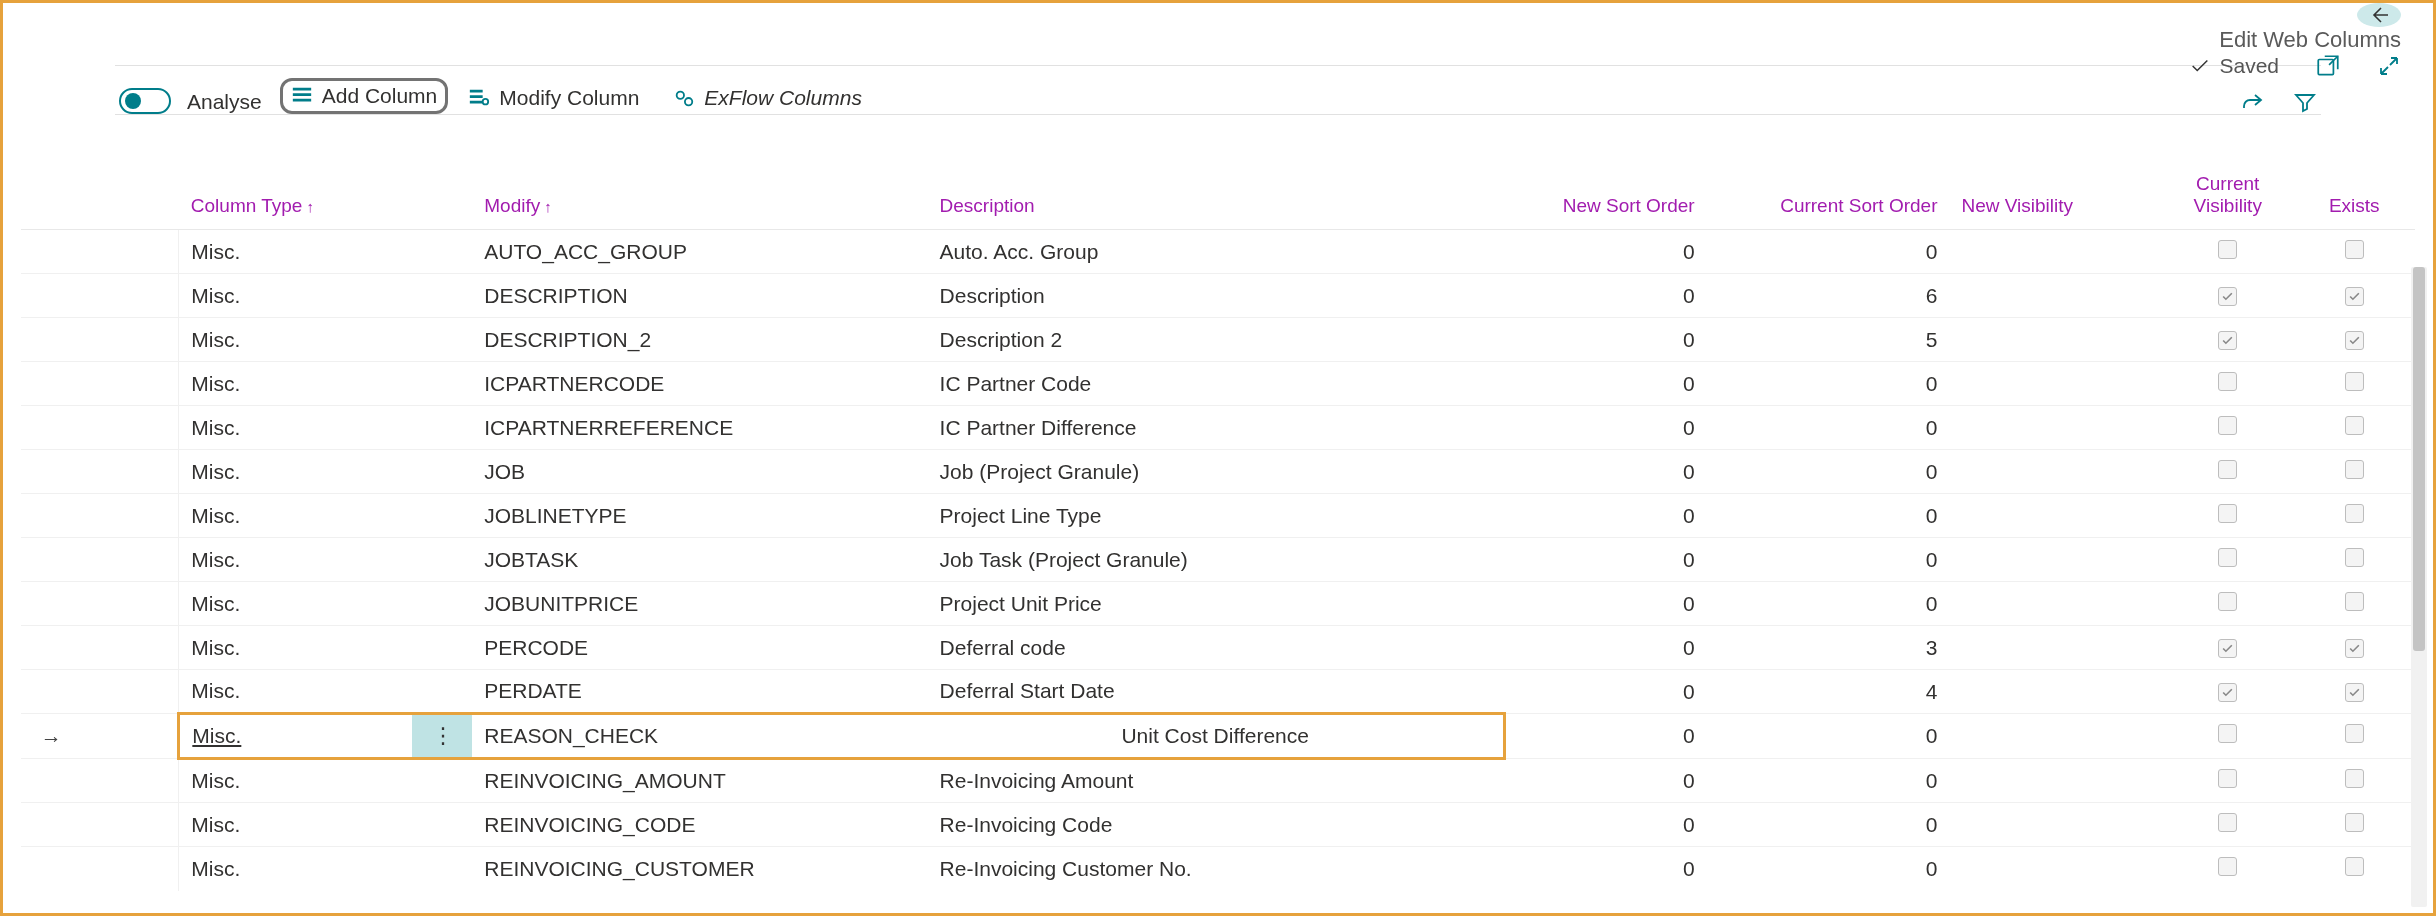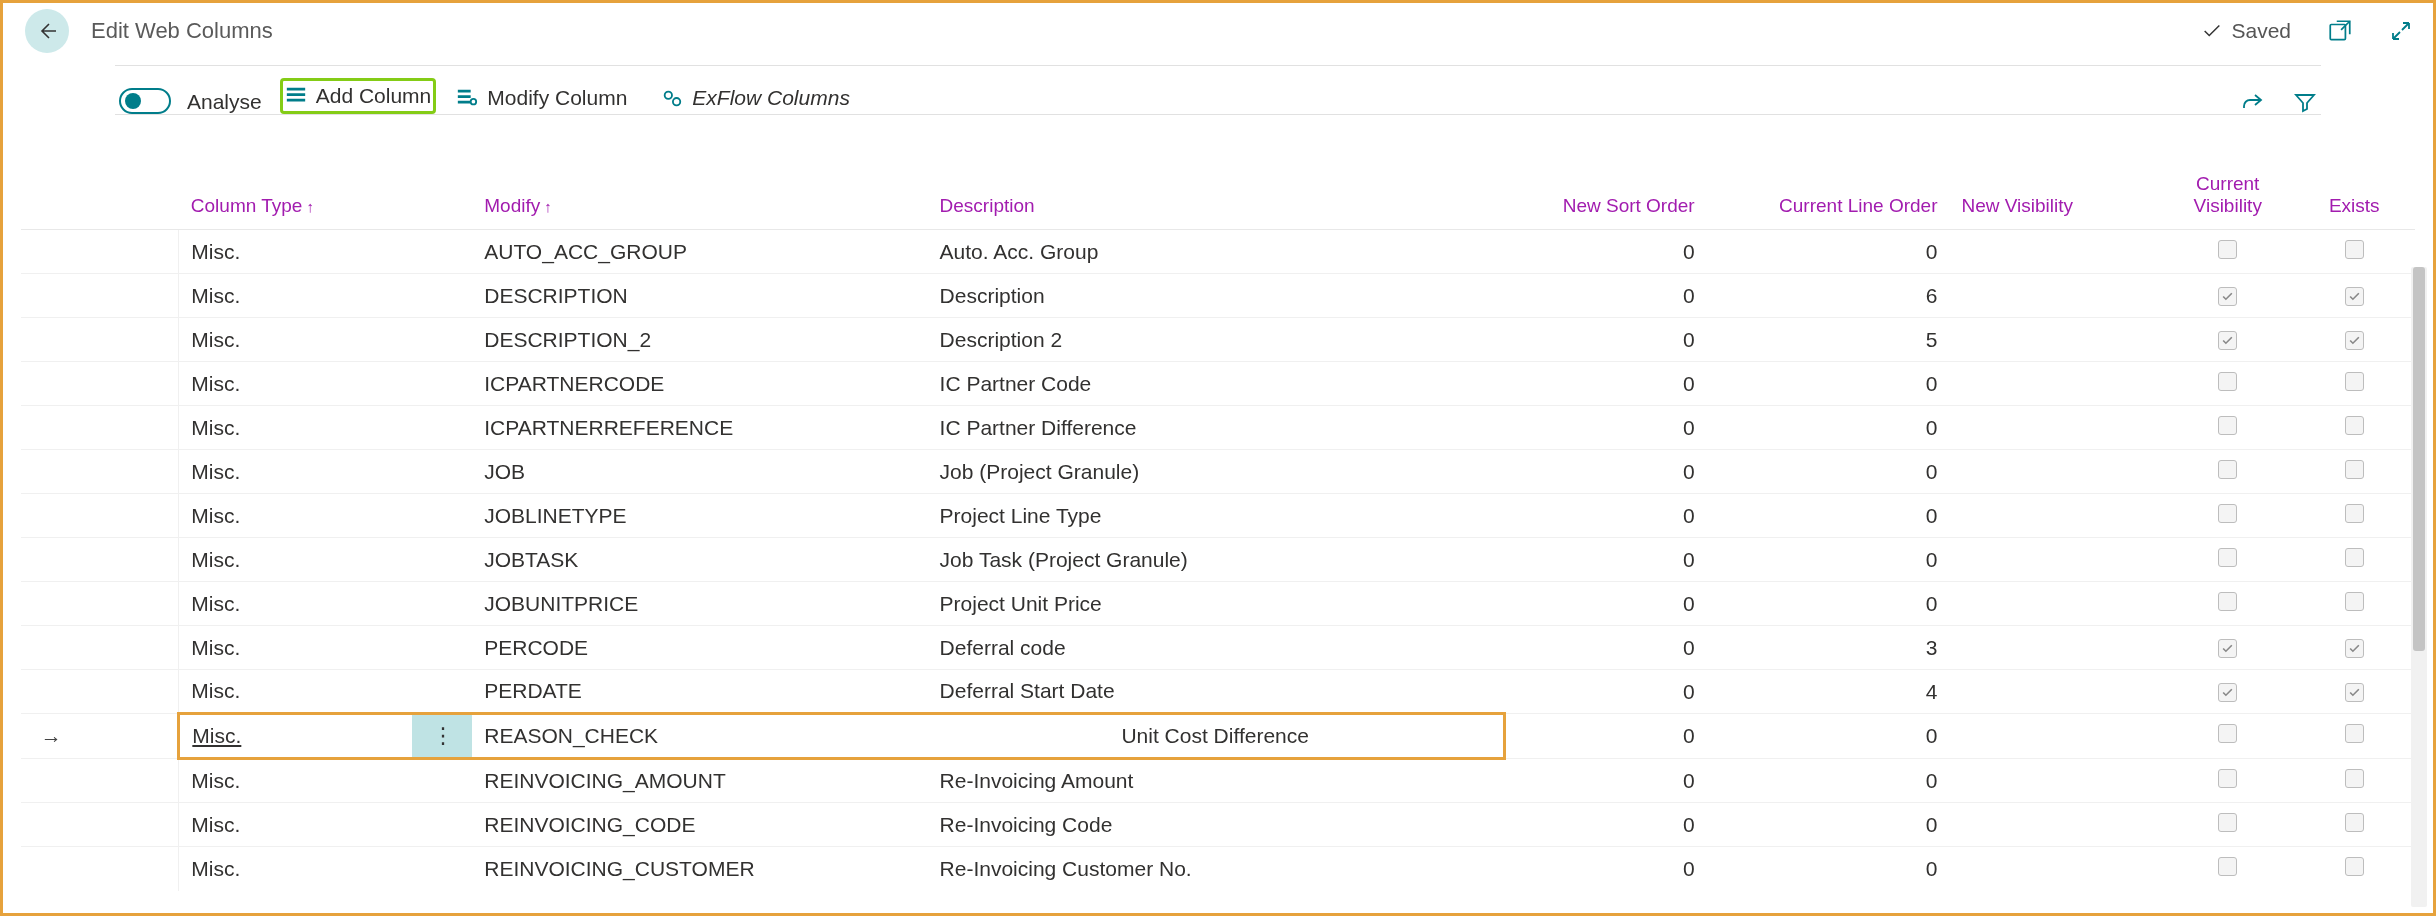--- a/index.html
+++ b/index.html
@@ -1,34 +1,34 @@
 <!DOCTYPE html>
 <html><head>
 <meta charset="utf-8">
 <style>
   * { box-sizing: border-box; margin: 0; padding: 0; }
   html, body { width: 2436px; height: 916px; font-family: "Segoe UI", Arial, sans-serif; font-size: 20px; color: #323130; background: #fff; overflow: hidden; }
   .frame { width: 2436px; height: 916px; border: 3px solid #e6a23c; position: relative; background: #fff; }
   
-  .topbar { display: flex; align-items: center; height: 56px; padding-left: 22px; padding-right: 20px; }
+  .topbar { display: flex; align-items: flex-end; height: 56px; padding-left: 22px; padding-right: 32px; flex-direction: column; }
   .back-circle { width: 44px; height: 44px; border-radius: 50%; background: #cde9ea; display: flex; align-items: center; justify-content: center; cursor: pointer; }
   .back-circle svg { display: block; }
   .page-title { margin-left: 22px; font-size: 22px; color: #5a5a5a; }
   .top-right { margin-left: auto; display: flex; align-items: center; gap: 36px; }
   .saved { display: flex; align-items: center; gap: 8px; color: #555; font-size: 21px; }
   .icon-btn { cursor: pointer; color: #007d8a; display: flex; align-items: center; }
   
   .toolbar-wrap { margin: 6px 112px 0 112px; }
   .toolbar { display: flex; align-items: flex-end; height: 50px; border-top: 1px solid #e1e1e1; border-bottom: 1px solid #e1e1e1; padding: 0 4px; }
   .toggle { width: 52px; height: 26px; border-radius: 14px; border: 2px solid #007d8a; position: relative; cursor: pointer; margin-right: 16px; }
   .toggle .knob { position: absolute; top: 3px; left: 4px; width: 16px; height: 16px; background: #007d8a; border-radius: 50%; }
   .tool-label { font-size: 21px; color: #323130; margin-right: 18px; }
   .tool-item { display: flex; align-items: center; gap: 9px; padding: 4px 10px; font-size: 21px; color: #323130; cursor: pointer; }
   .tool-item svg { color: #007d8a; }
-  .tool-item.highlight { border: 3px solid #84cc16; border-radius: 4px; padding: 3px 2px; }
+  .tool-item.highlight { border: 3px solid #737373; border-radius: 12px; padding: 3px 8px; }
   .toolbar-right { margin-left: auto; display: flex; gap: 28px; }
   
   .grid-wrap { margin: 48px 18px 0 18px; position: relative; }
   .grid { width: 100%; border-collapse: collapse; table-layout: fixed; }
   .grid col.c-arrow { width: 60px; }
   .grid col.c-gutter { width: 96px; }
   .grid col.c-type  { width: 230px; }
   .grid col.c-menu  { width: 60px; }
   .grid col.c-src   { width: 450px; }
   .grid col.c-desc  { width: 570px; }
@@ -163,21 +163,21 @@
       </colgroup>
       <thead>
         <tr>
           <th></th>
           <th></th>
           <th><span>Column Type</span><span class="sort-arrow">↑</span></th>
           <th></th>
           <th><span>Modify</span><span class="sort-arrow">↑</span></th>
           <th>Description</th>
           <th class="num">New Sort Order</th>
-          <th class="num">Current Line Order</th>
+          <th class="num">Current Sort Order</th>
           <th>New Visibility</th>
           <th class="ctr" style="white-space:normal;">Current Visibility</th>
           <th class="ctr">Exists</th>
         </tr>
       </thead>
       <tbody id="grid-body">
           <tr>
             <td></td>
             <td></td>
             <td class="type-cell"><span>Misc.</span></td>

